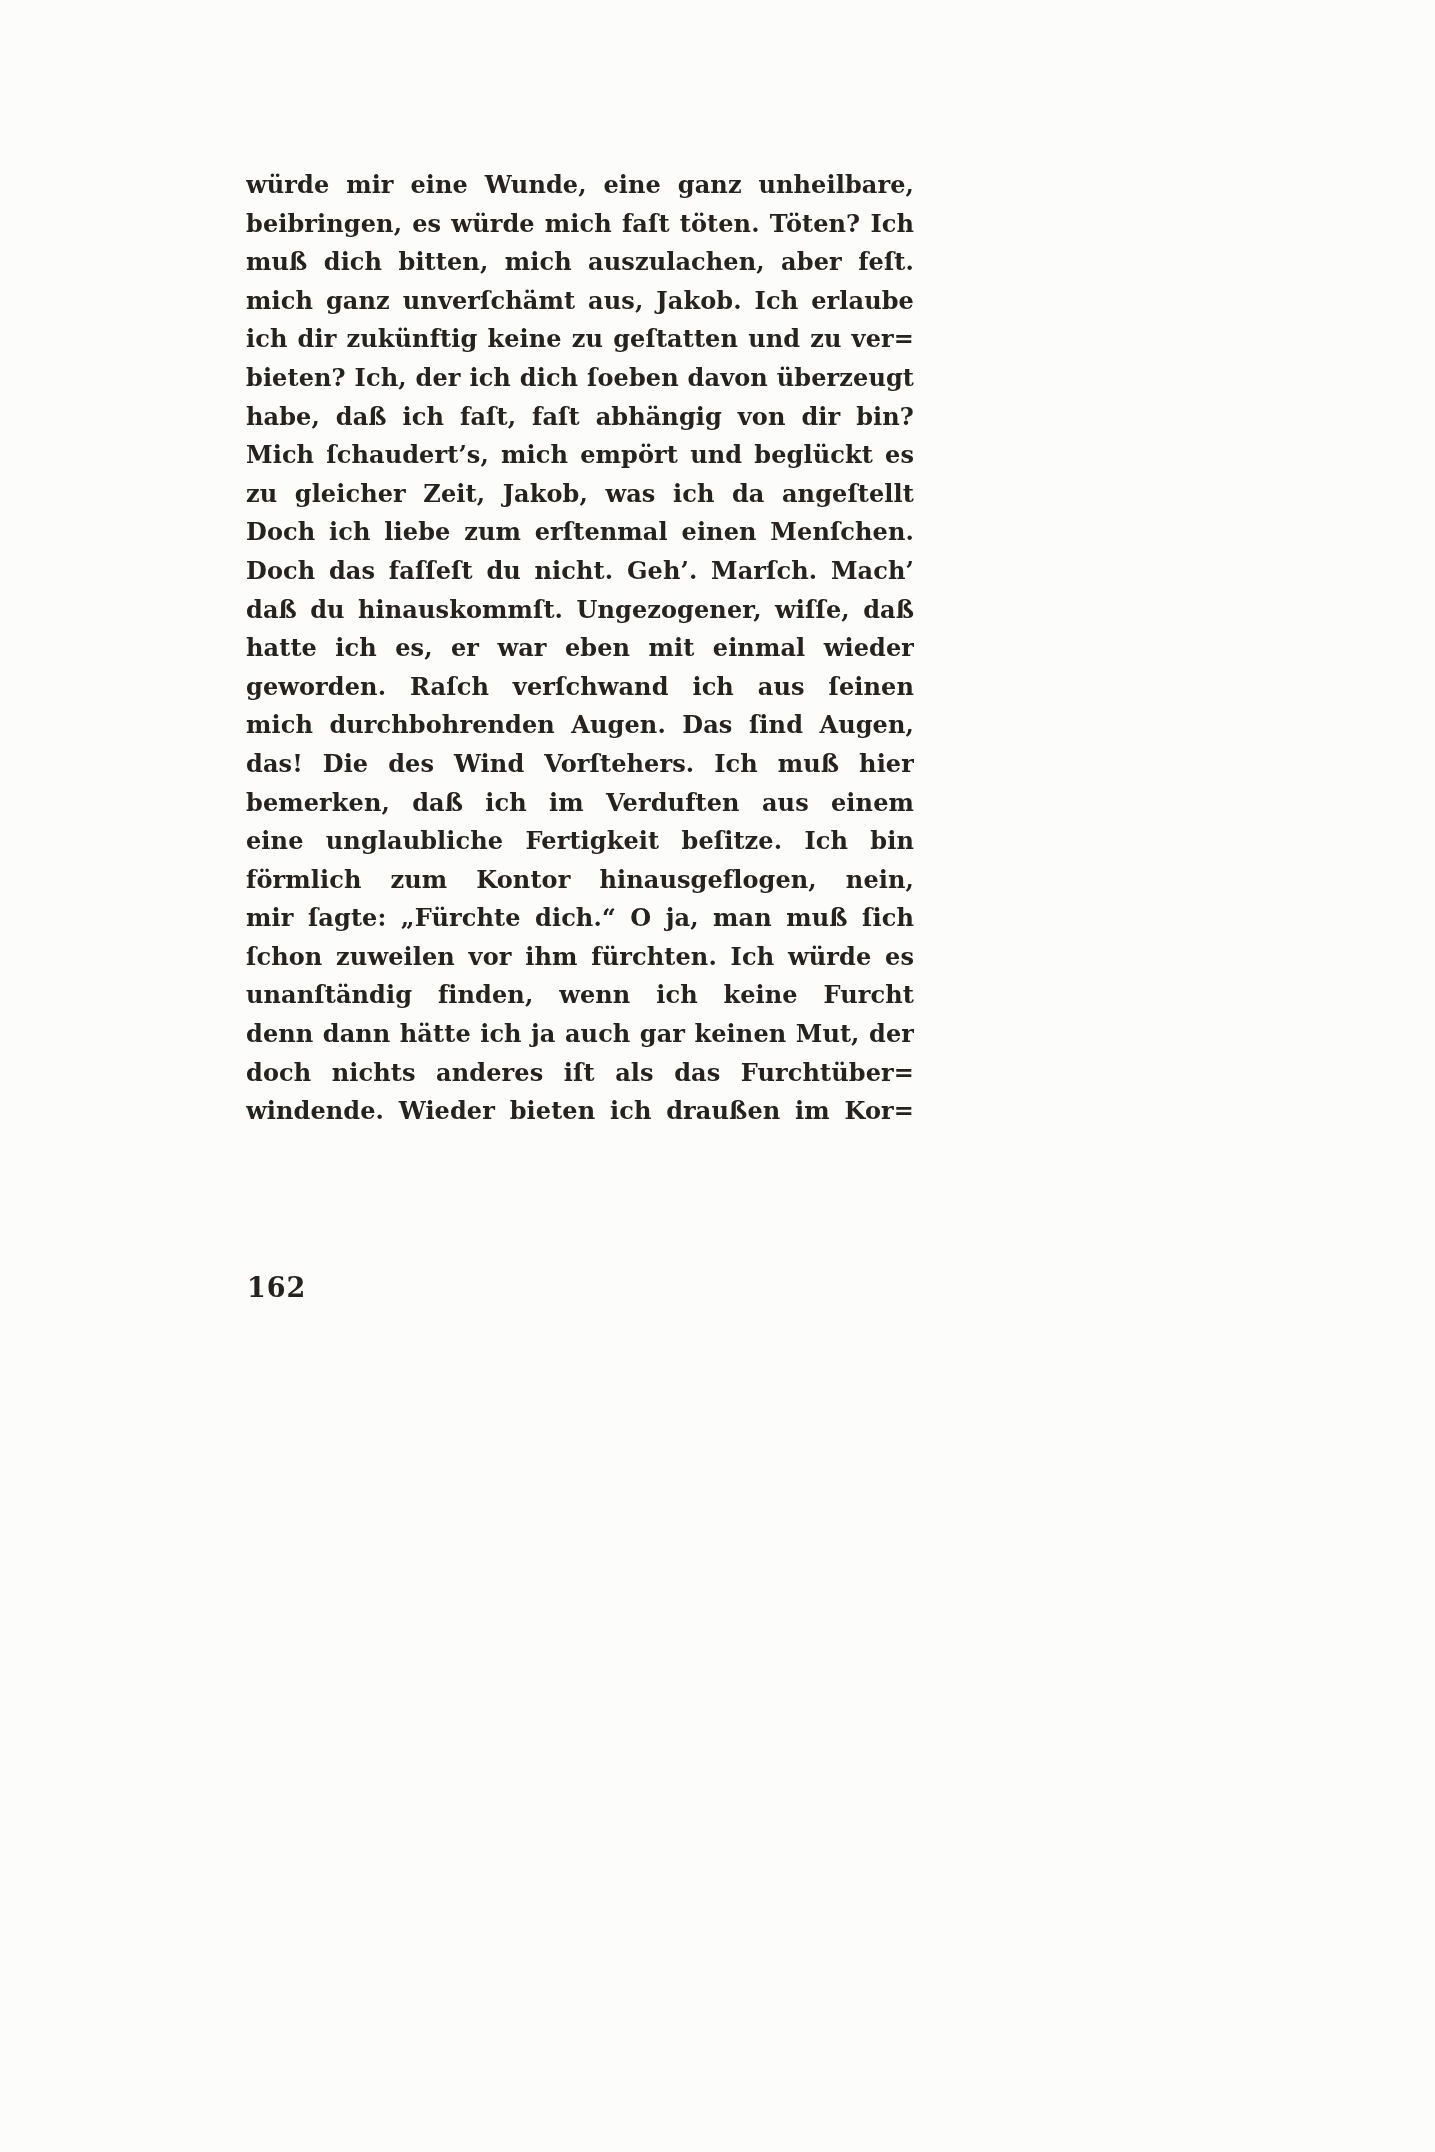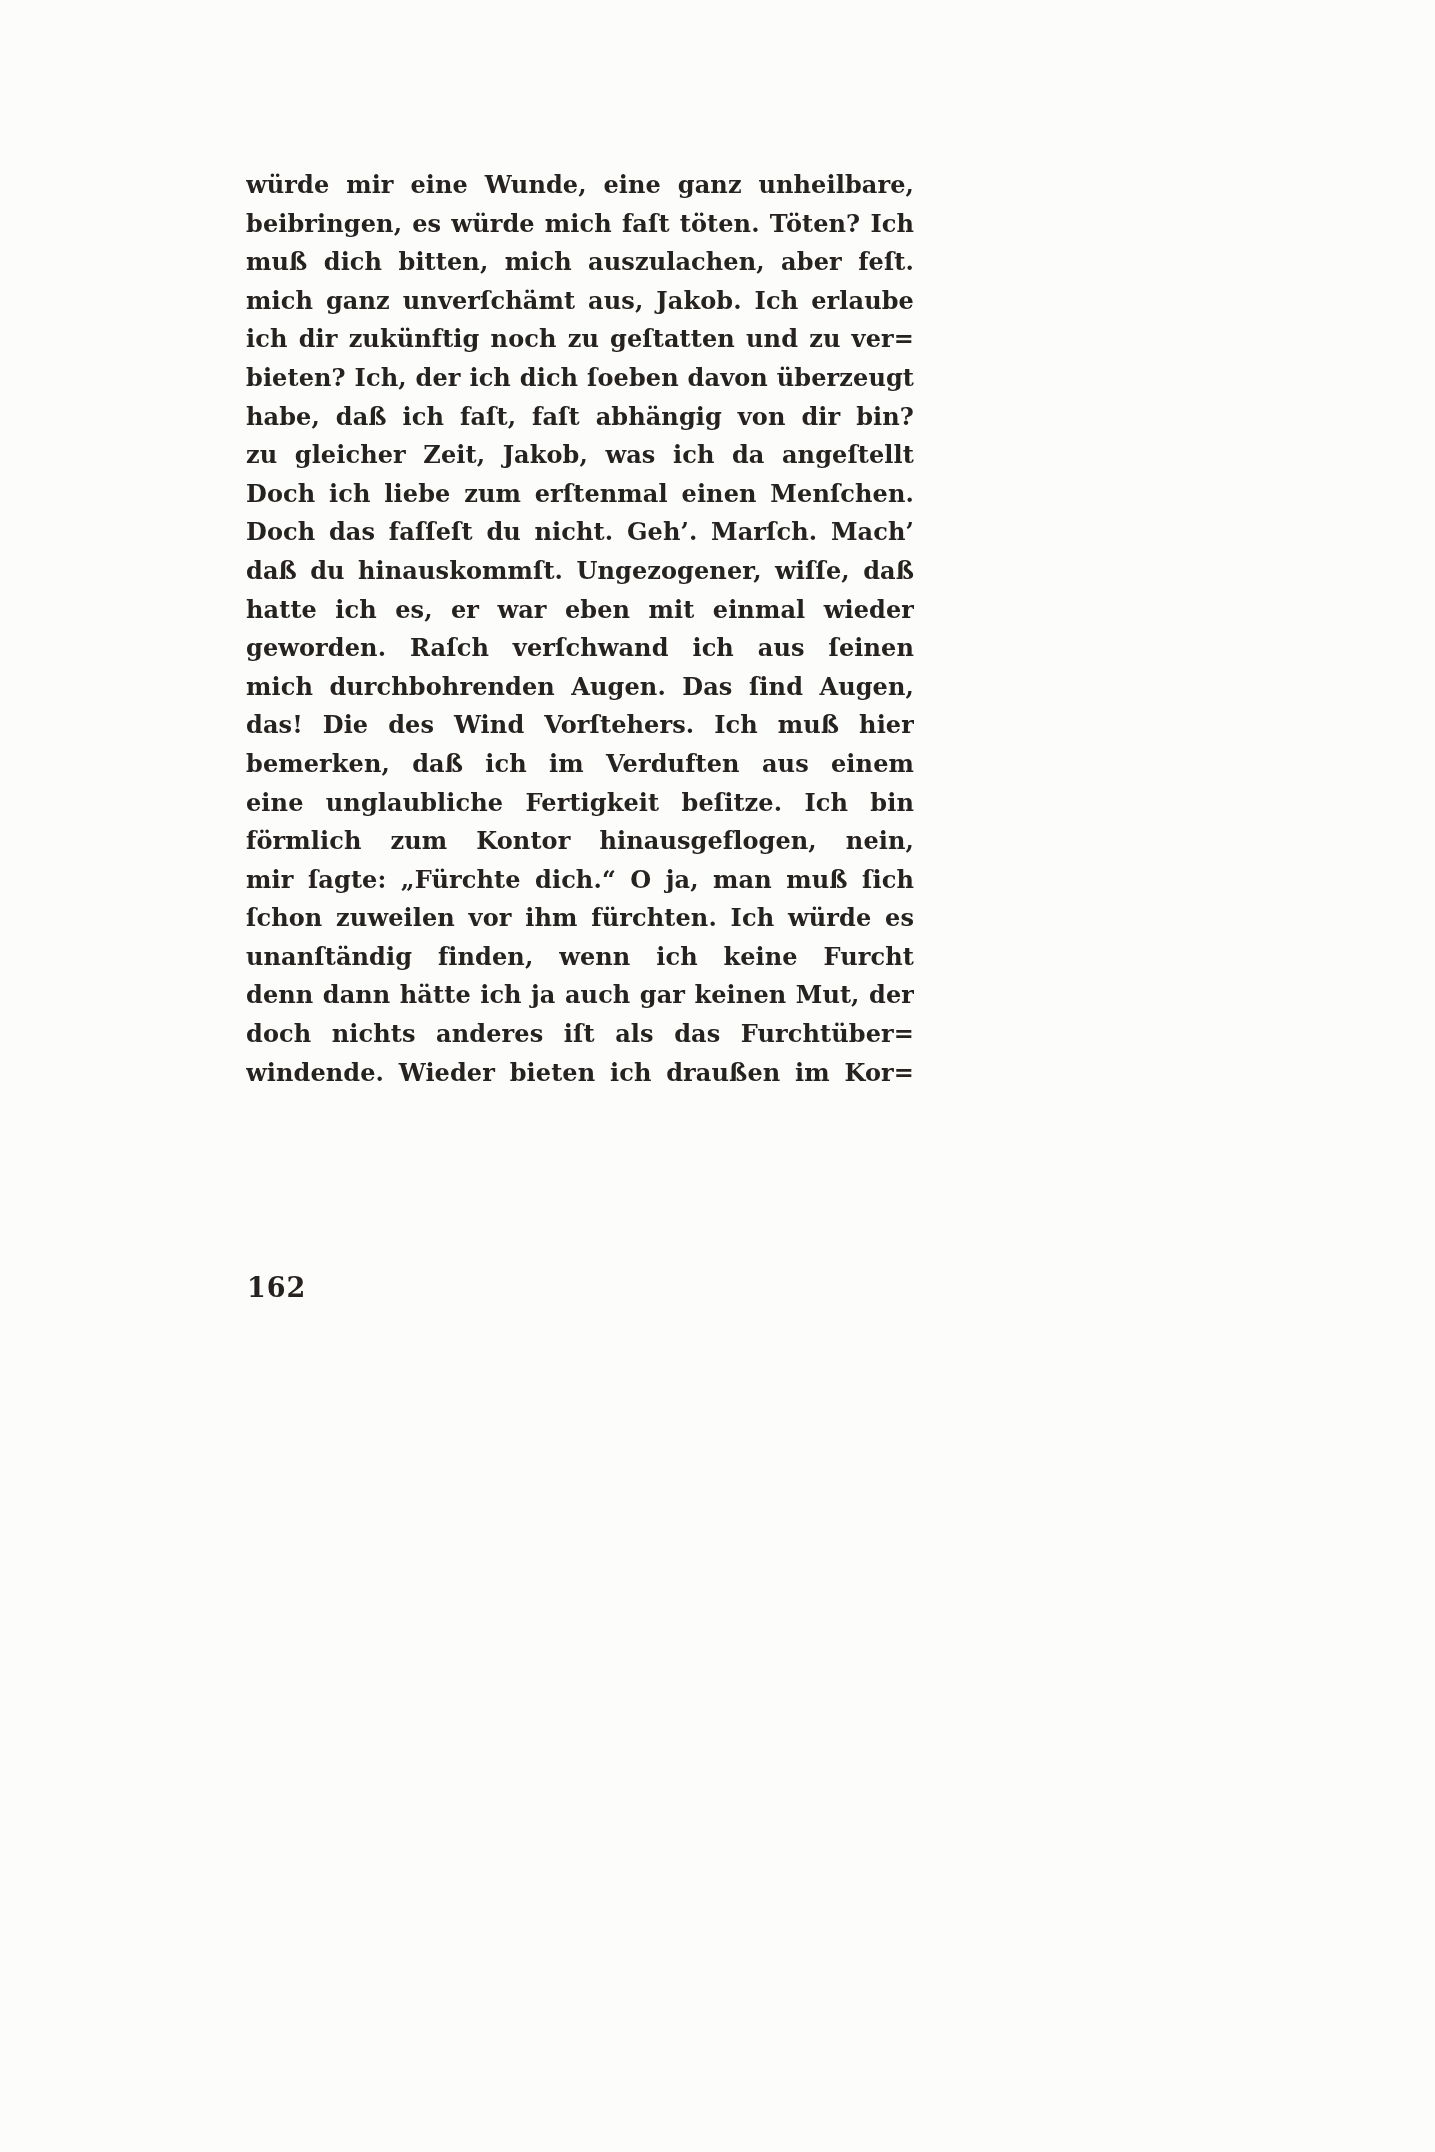--- a/index.html
+++ b/index.html
@@ -58,23 +58,24 @@
 </style>
 </head>
 <body>
 
 <div class="page">
   <div class="text-block">
     <div class="line">würde mir eine Wunde, eine ganz unheilbare,</div>
     <div class="line">beibringen, es würde mich faſt töten. Töten? Ich</div>
     <div class="line">muß dich bitten, mich auszulachen, aber feſt. Lach’</div>
     <div class="line">mich ganz unverſchämt aus, Jakob. Ich erlaube</div>
-    <div class="line">ich dir zukünftig noch zu geſtatten und zu ver=</div>
+    <div class="line">ich dir zukünftig keine zu geſtatten und zu ver=</div>
     <div class="line">bieten? Ich, der ich dich ſoeben davon überzeugt</div>
     <div class="line">habe, daß ich faſt, faſt abhängig von dir bin?</div>
+    <div class="line">Mich ſchaudert’s, mich empört und beglückt es</div>
     <div class="line">zu gleicher Zeit, Jakob, was ich da angeſtellt habe.</div>
     <div class="line">Doch ich liebe zum erſtenmal einen Menſchen.</div>
     <div class="line">Doch das faſſeſt du nicht. Geh’. Marſch. Mach’</div>
     <div class="line">daß du hinauskommſt. Ungezogener, wiſſe, daß</div>
     <div class="line">hatte ich es, er war eben mit einmal wieder wütend</div>
     <div class="line">geworden. Raſch verſchwand ich aus ſeinen finſter</div>
     <div class="line">mich durchbohrenden Augen. Das ſind Augen,</div>
     <div class="line">das! Die des Wind Vorſtehers. Ich muß hier</div>
     <div class="line">bemerken, daß ich im Verduften aus einem Lokal</div>
     <div class="line">eine unglaubliche Fertigkeit beſitze. Ich bin</div>

